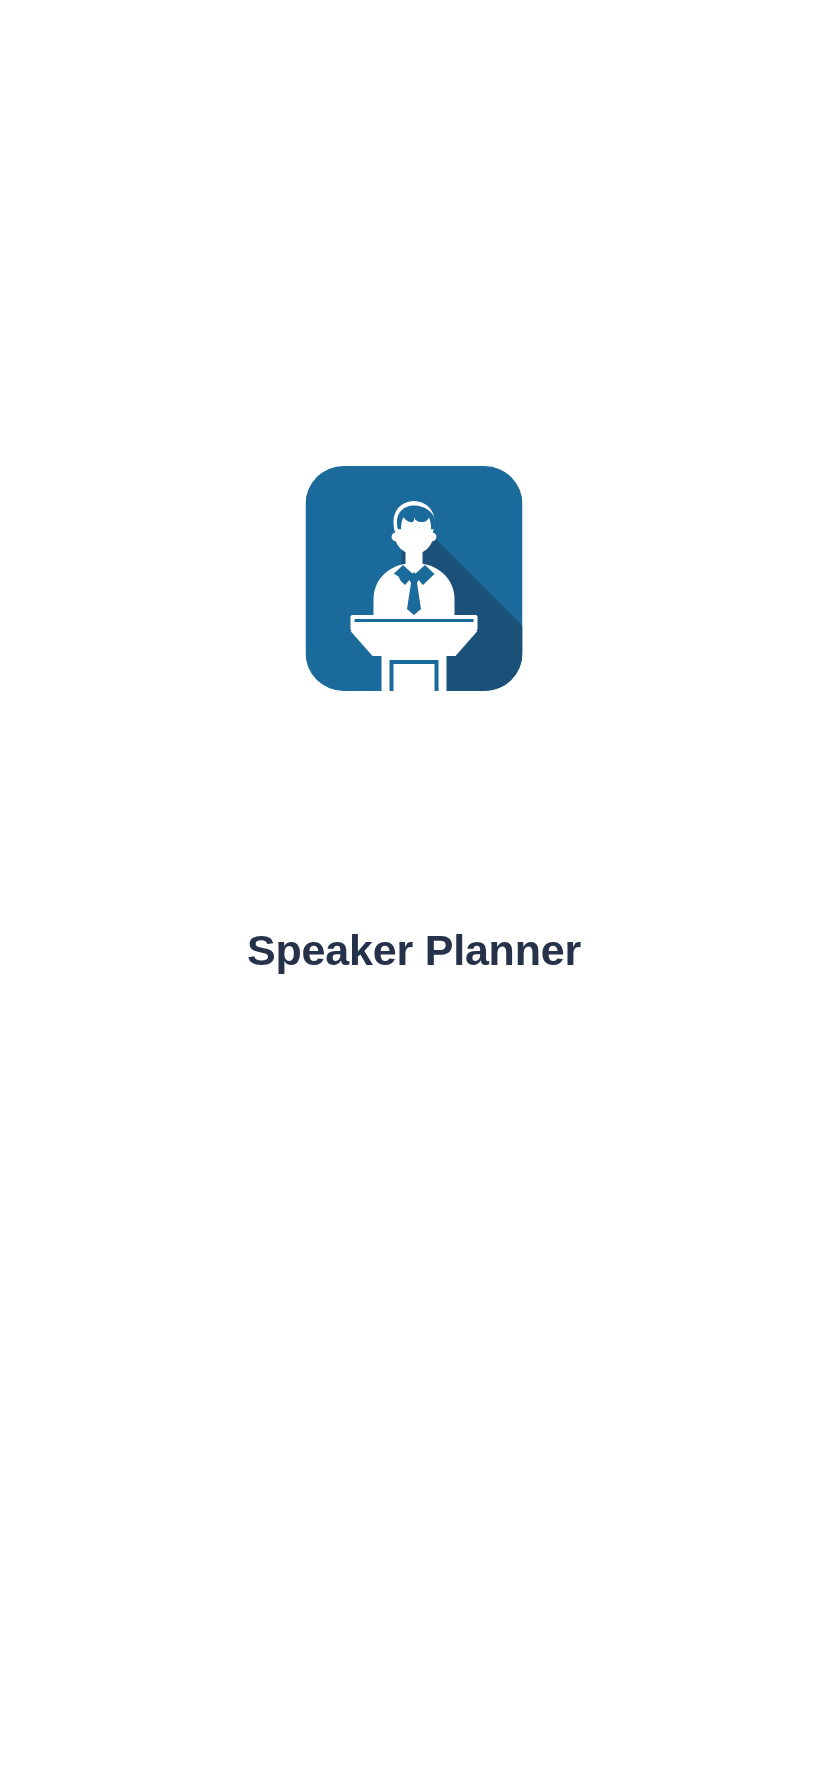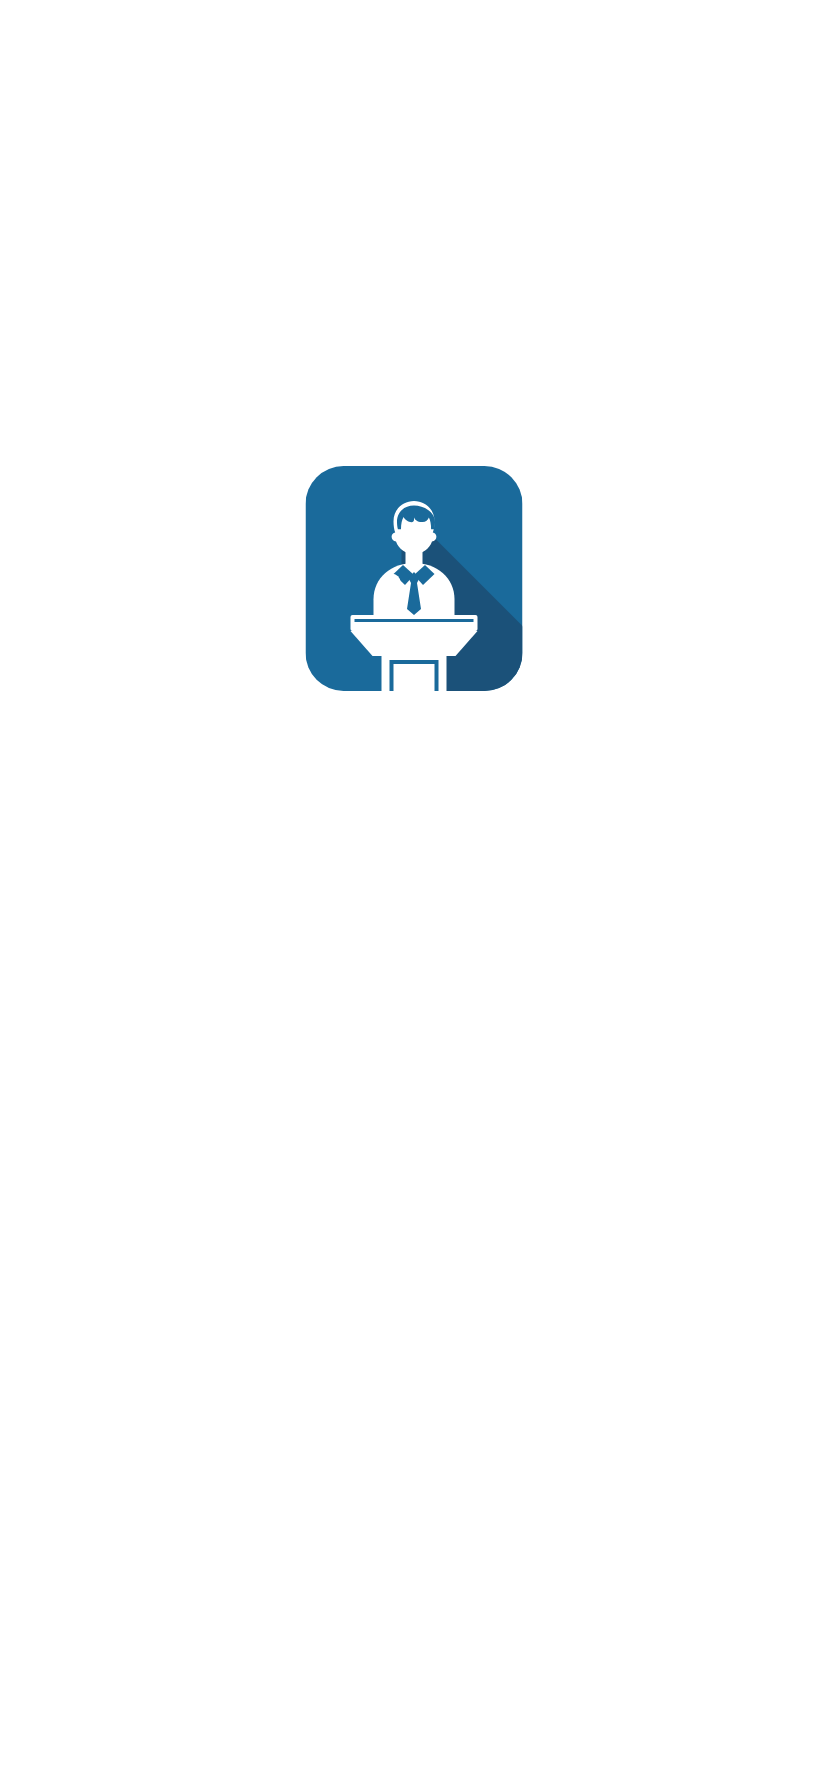--- a/index.html
+++ b/index.html
@@ -137,14 +137,15 @@
 
           <rect x="76" y="186" width="65" height="64"></rect>
 
           <rect x="84" y="194" width="49" height="56" fill="#1a6a9b"></rect>
           <rect x="88" y="198" width="41" height="52" fill="#ffffff"></rect>
         </g>
       </g>
     </svg>
   </div>
 
+  <div class="app-title">Speaker Planner</div>
 
 </div>
 
 </body></html>

